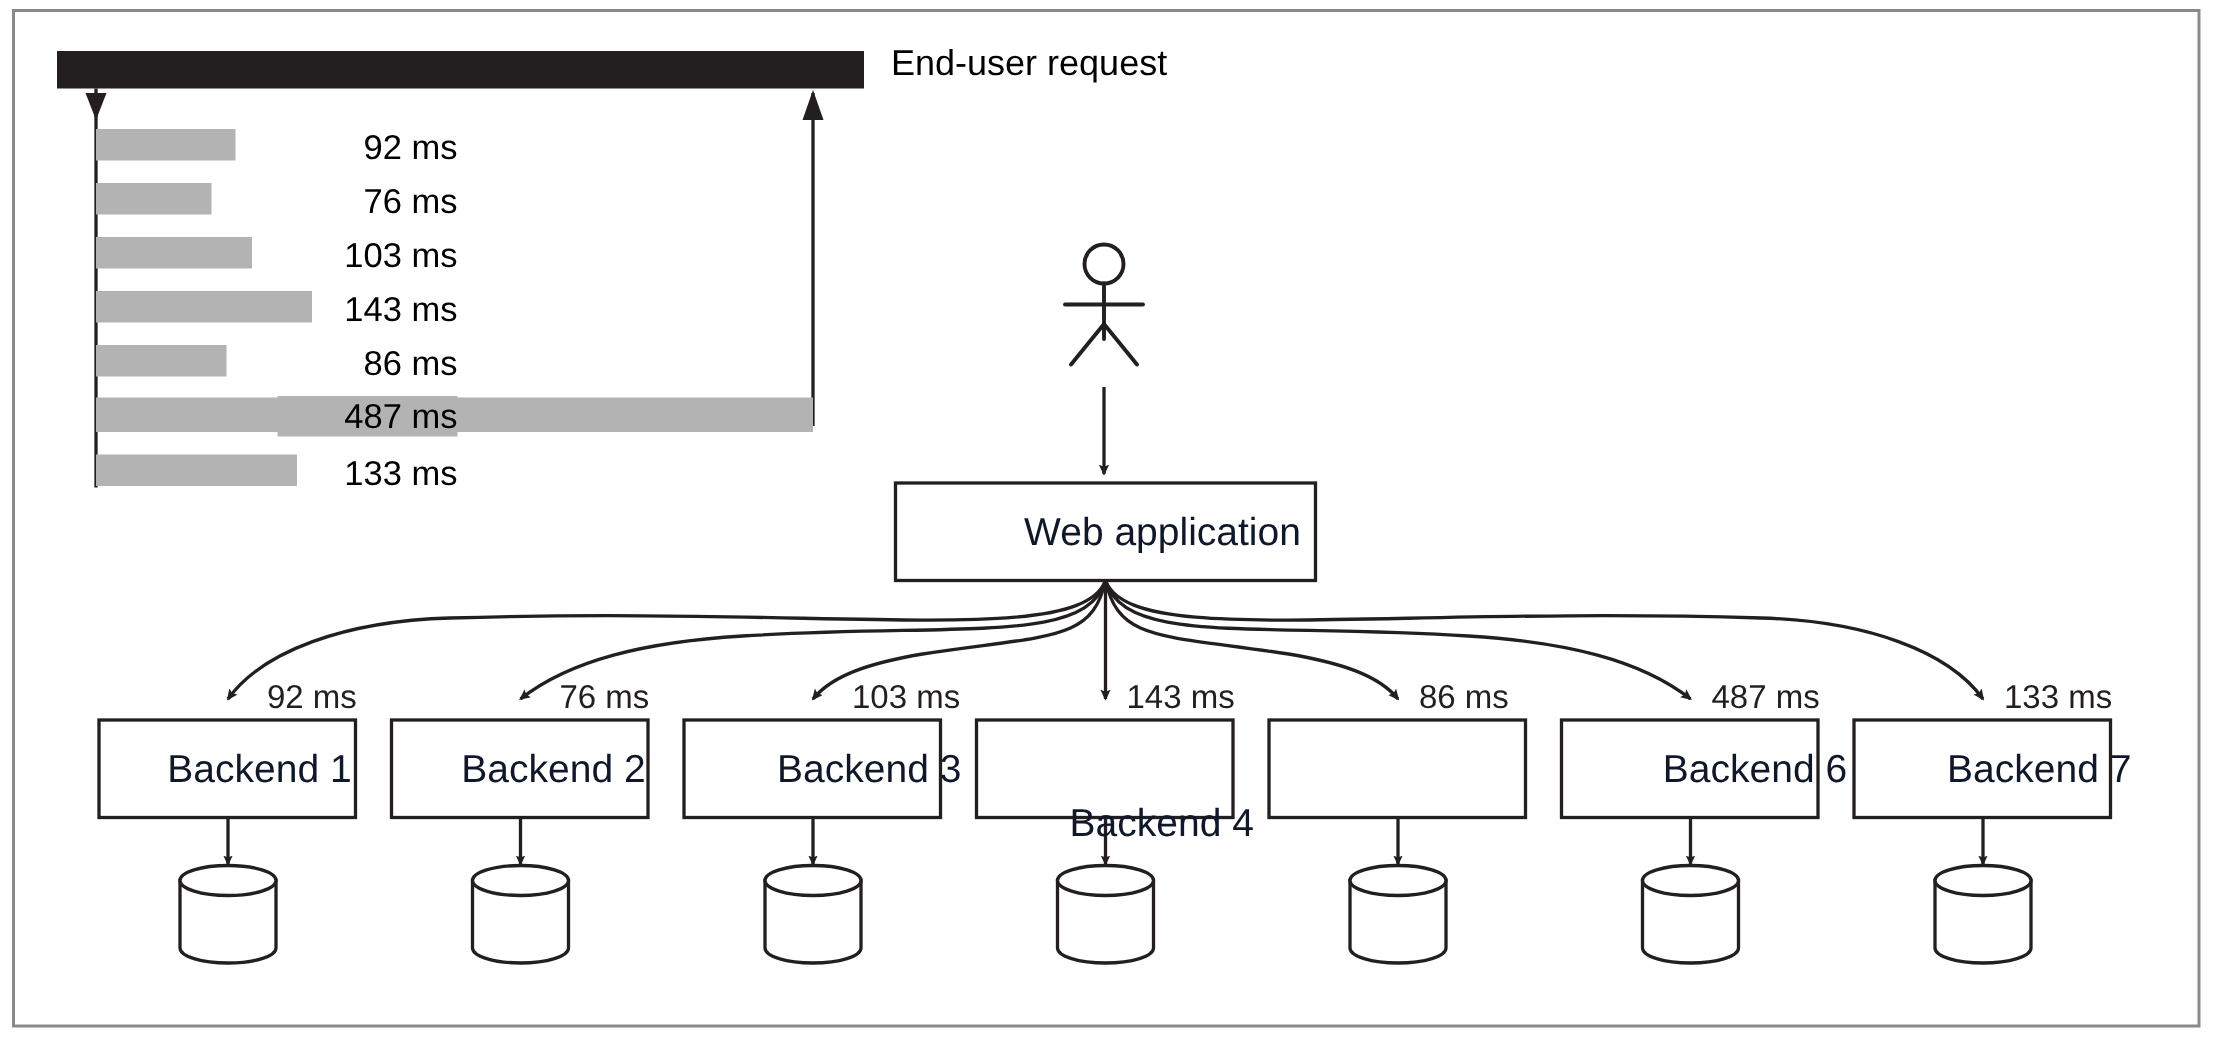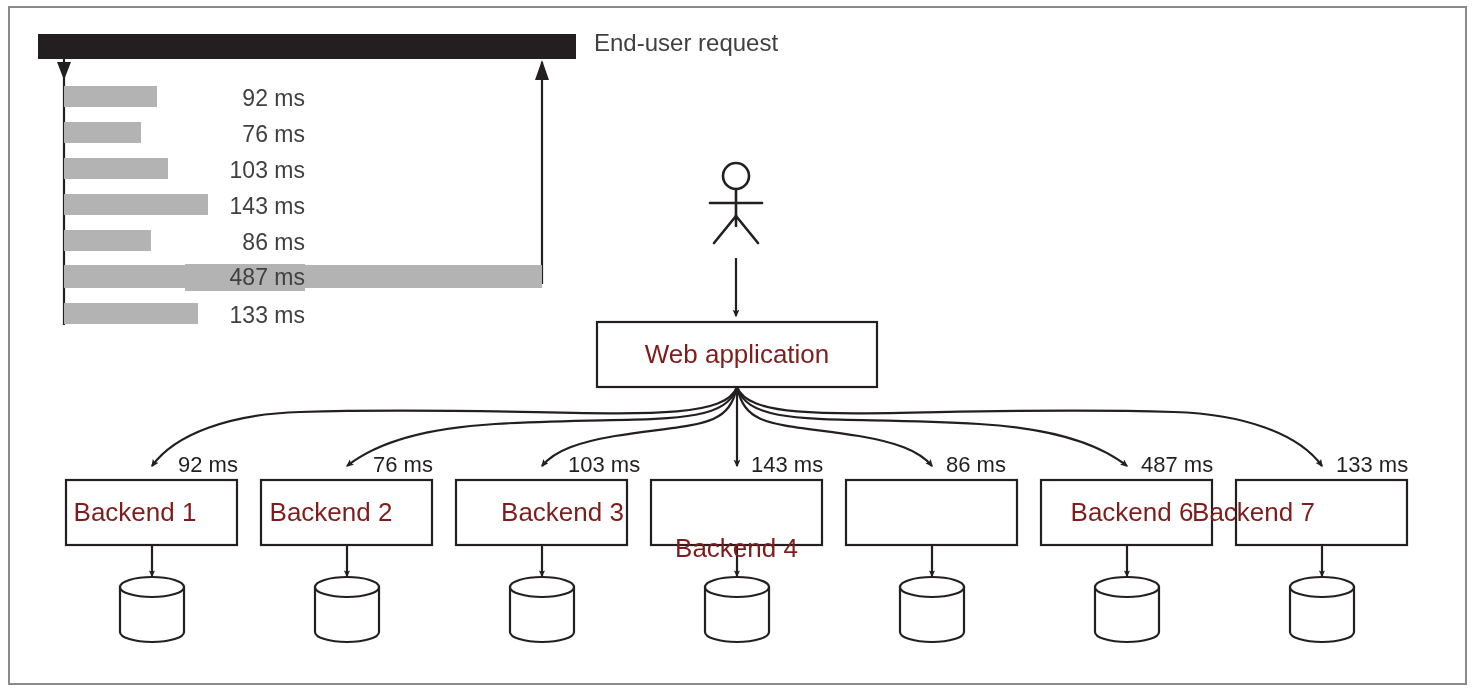--- a/index.html
+++ b/index.html
@@ -1,26 +1,26 @@
 <!DOCTYPE html>
 <html><head>
 <meta charset="utf-8">
 <style>
   html,body{margin:0;padding:0;background:#ffffff;}
   body{font-family:"Liberation Sans","DejaVu Sans",sans-serif;}
   #stage{position:relative;width:1476px;height:692px;background:#ffffff;overflow:hidden;}
   #frame{position:absolute;left:8px;top:6px;width:1459px;height:679px;
          border:2px solid #8a8a8a;box-sizing:border-box;background:#fff;}
   svg.layer{position:absolute;left:0;top:0;width:1476px;height:692px;overflow:visible;}
-  .lbl{position:absolute;white-space:nowrap;color:#404040;}
+  .lbl{position:absolute;white-space:nowrap;color:#000000;}
   .ms-label{font-size:23px;text-align:right;width:120px;}
   .ms-label.hl{background:#b3b3b3;}
   .endlabel{font-size:24px;}
   .boxlabel{position:absolute;display:flex;align-items:center;justify-content:center;
-            font-size:26px;color:#7f1d1d;}
+            font-size:26px;color:#0f172a;padding-left:38px;}
   .lat{position:absolute;font-size:22px;color:#231f20;white-space:nowrap;}
 </style>
 </head>
 <body>
 
 <div id="stage">
   <div id="frame"></div>
 
   <svg class="layer" viewBox="0 0 1476 692">
     <defs>
@@ -139,17 +139,17 @@
   <div class="lat" style="left:178px;top:452px;">92 ms</div>
   <div class="lat" style="left:373px;top:452px;">76 ms</div>
   <div class="lat" style="left:568px;top:452px;">103 ms</div>
   <div class="lat" style="left:751px;top:452px;">143 ms</div>
   <div class="lat" style="left:946px;top:452px;">86 ms</div>
   <div class="lat" style="left:1141px;top:452px;">487 ms</div>
   <div class="lat" style="left:1336px;top:452px;">133 ms</div>
 
   <div class="boxlabel" style="left:66px;top:480px;width:138px;height:65px;">Backend 1</div>
   <div class="boxlabel" style="left:261px;top:480px;width:140px;height:65px;border-radius:14px;">Backend 2</div>
-  <div class="boxlabel" style="left:456px;top:480px;width:171px;height:65px;margin-left:21px;">Backend 3</div>
+  <div class="boxlabel" style="left:456px;top:480px;width:171px;height:65px;">Backend 3</div>
   <div class="boxlabel" style="left:651px;top:480px;width:171px;height:65px;margin-top:36px;">Backend 4</div>
   <div class="boxlabel" style="left:1051px;top:480px;width:138px;height:65px;margin-left:12px;">Backend 6</div>
-  <div class="boxlabel" style="left:1168px;top:480px;width:171px;height:65px;">Backend 7</div>
+  <div class="boxlabel" style="left:1236px;top:480px;width:171px;height:65px;">Backend 7</div>
 </div>
 
 </body></html>

